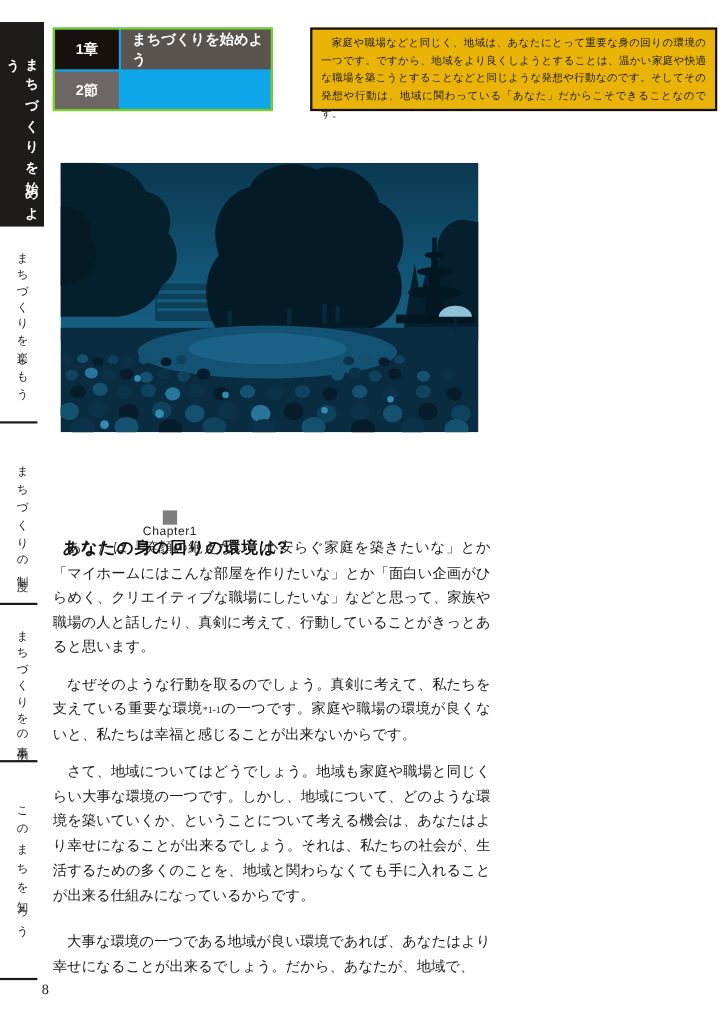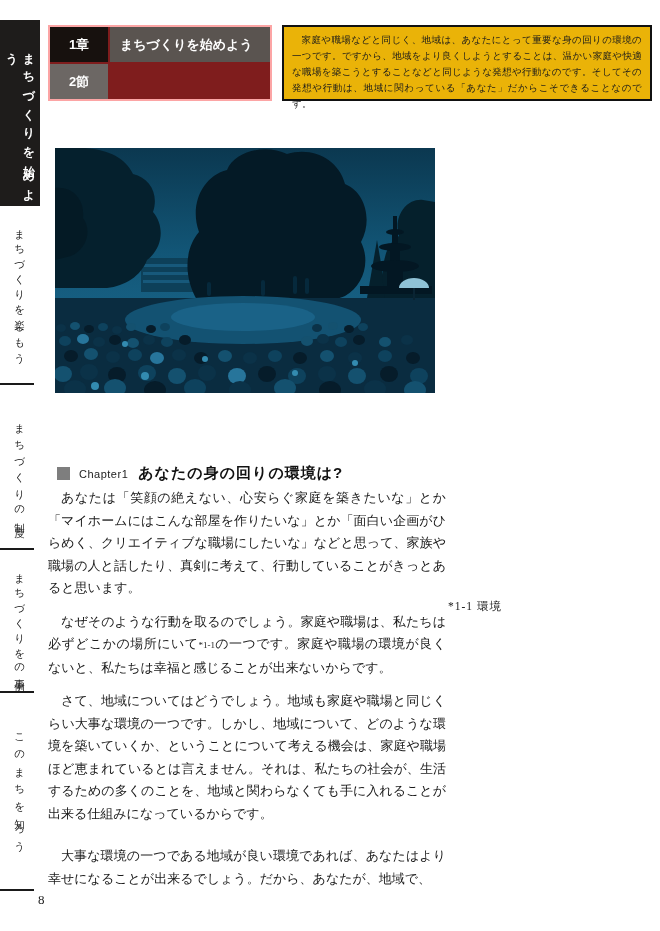--- a/index.html
+++ b/index.html
@@ -14,43 +14,43 @@
                  letter-spacing:5px; }
   .side-item { position:absolute; left:0; width:40px; display:flex; justify-content:center; }
   .side-item .vtext { writing-mode:vertical-rl; text-orientation:upright; color:#1a1a1a;
                  font-family:"Liberation Sans","DejaVu Sans",sans-serif; font-size:10.5px; letter-spacing:3px; }
   .si-2 { top:222px; } .si-3 { top:416px; letter-spacing:4px; } .si-4 { top:566px; } .si-5 { top:726px; }
   .si-3 .vtext { letter-spacing:4.5px; } .si-5 .vtext { letter-spacing:5px; }
   .side-divider { position:absolute; left:0; width:34px; height:2px; background:#1a1a1a; }
   .sd-1 { top:383px; } .sd-2 { top:548px; } .sd-3 { top:691px; } .sd-4 { top:889px; }
 
   
-  .chap-grid { position:absolute; left:48px; top:25px; width:224px; height:76px; box-sizing:border-box;
+  .chap-grid { position:absolute; left:48px; top:25px; width:200px; height:76px; box-sizing:border-box;
                display:grid; grid-template-columns:58px 1fr; grid-template-rows:1fr 1fr;
-               background:#7f1d1d; border:2px solid #fca5a5; gap:2px;
+               background:#0ea5e9; border:2px solid #84cc16; gap:2px;
                font-family:"Liberation Sans","DejaVu Sans",sans-serif; }
   .cell { display:flex; align-items:center; font-size:13px; font-weight:bold; }
   .cell.num { justify-content:center; color:#fff; }
   .c-chnum { background:#17110e; }
   .c-chtitle { background:#5a5450; color:#fff; padding-left:10px; }
   .c-secnum { background:#6c6764; }
   .c-sectitle { background:#e8e6e3; color:#171717; padding-left:10px; }
 
   .summary-box { position:absolute; left:282px; top:25px; width:370px; height:76px; box-sizing:border-box;
                  background:#eab308; border:2px solid #111; padding:5px 8px 4px; }
   .summary-box p { margin:0; font-size:9.5px; line-height:16px; text-indent:1em; text-align:justify;
                    letter-spacing:0.2px; }
 
   
   .photo { position:absolute; left:55px; top:148px; width:380px; height:245px; margin:0; }
   .photo svg { display:block; }
 
   
   .chapter-heading { position:absolute; left:57px; top:464px; display:flex; align-items:center;
-                     font-family:"Liberation Sans","DejaVu Sans",sans-serif; }
+                     font-family:"Liberation Sans","DejaVu Sans",sans-serif;flex-direction:column; }
   .chap-square { width:13px; height:13px; background:#7e7e7e; margin-right:9px; }
   .kicker { font-size:11px; color:#222; margin-right:10px; letter-spacing:0.5px; }
   .chap-title { font-size:15px; font-weight:bold; color:#111; letter-spacing:1px; }
 
   
   .body-col { position:absolute; left:48px; top:487px; width:398px; font-size:13px; line-height:22.5px;
               text-align:justify; }
   .body-col p { margin:0 0 11px; text-indent:1em; }
   .body-col p.gap-top { margin-top:20px; }
   .ref-inline { font-size:9px; letter-spacing:0; }
@@ -232,24 +232,23 @@
   </figure>
 
   <div class="chapter-heading">
     <span class="chap-square"></span>
     <span class="kicker">Chapter1</span>
     <span class="chap-title">あなたの身の回りの環境は?</span>
   </div>
 
   <main class="body-col">
     <p class="para">あなたは「笑顔の絶えない、心安らぐ家庭を築きたいな」とか「マイホームにはこんな部屋を作りたいな」とか「面白い企画がひらめく、クリエイティブな職場にしたいな」などと思って、家族や職場の人と話したり、真剣に考えて、行動していることがきっとあると思います。</p>
-    <p class="para"><span>なぜそのような行動を取るのでしょう。家庭や職場は、私たちは必ずどこかの場所にいて</span><span class="ref-inline">*1-1</span><span>の一つです。家庭や職場の環境が良くないと、私たちは幸福と感じることが出来ないからです。</span></p>
-    <p class="para">さて、地域についてはどうでしょう。地域も家庭や職場と同じくらい大事な環境の一つです。しかし、地域について、どのような環境を築いていくか、ということについて考える機会は、家庭や職場ほど恵まれているとは言えません。それは、私たちの社会が、生活するための多くのことを、地域と関わらなくても手に入れることが出来る仕組みになっているからです。</p>
+    <p class="para"><span>なぜそのような行動を取るのでしょう。真剣に考えて、私たちを支えている重要な環境</span><span class="ref-inline">*1-1</span><span>の一つです。家庭や職場の環境が良くないと、私たちは幸福と感じることが出来ないからです。</span></p>
+    <p class="para">さて、地域についてはどうでしょう。地域も家庭や職場と同じくらい大事な環境の一つです。しかし、地域について、どのような環境を築いていくか、ということについて考える機会は、あなたはより幸せになることが出来るでしょう。それは、私たちの社会が、生活するための多くのことを、地域と関わらなくても手に入れることが出来る仕組みになっているからです。</p>
     <p class="para gap-top">大事な環境の一つである地域が良い環境であれば、あなたはより幸せになることが出来るでしょう。だから、あなたが、地域で、</p>
   </main>
 
   <aside class="margin-note">
-    <p class="note-title">*1-1 環境</p>
   </aside>
 
   <div class="page-num">8</div>
 
 </div>
 
 </body></html>

